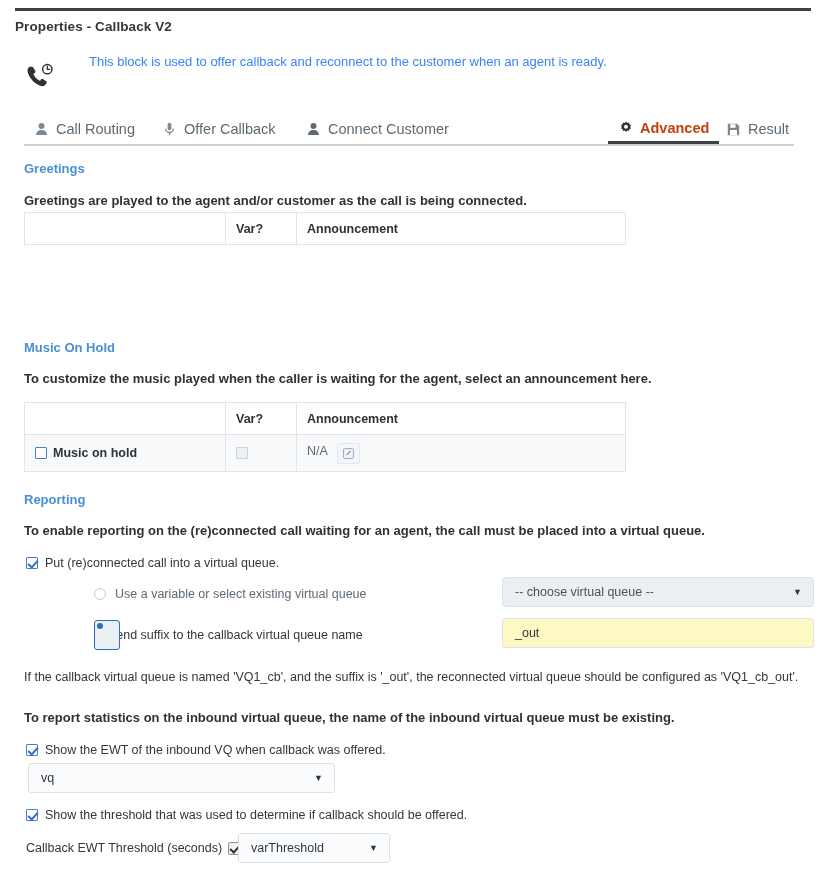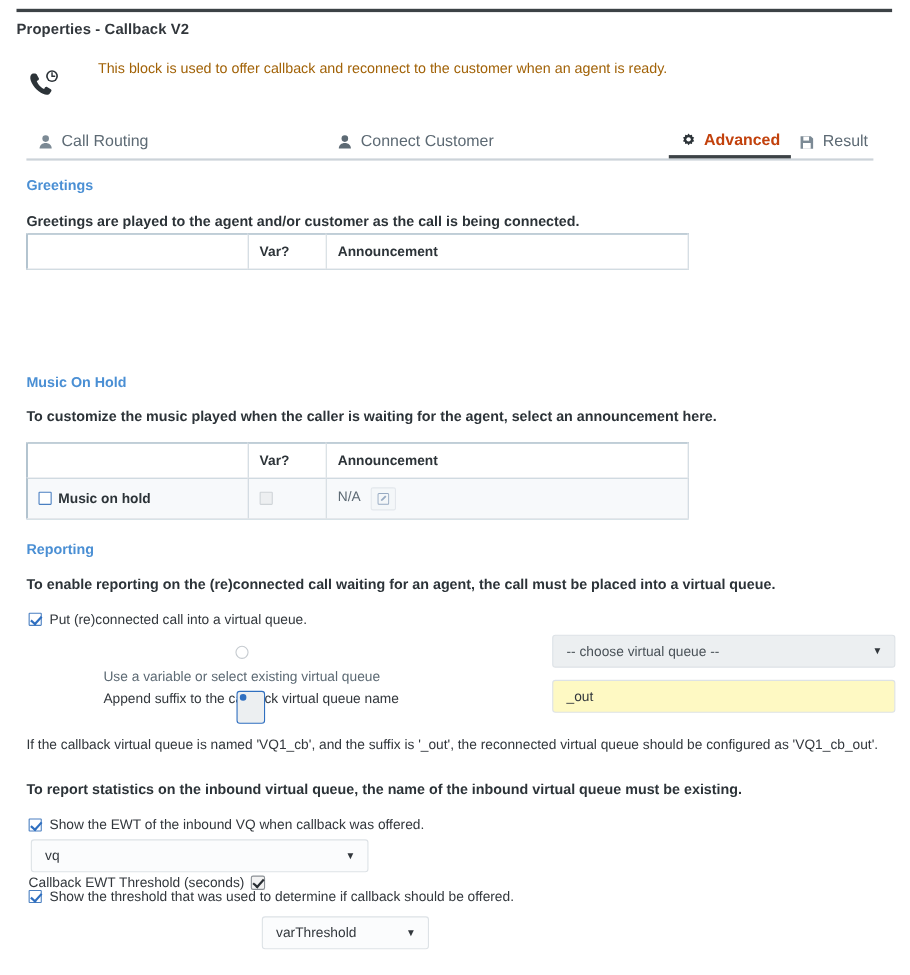--- a/index.html
+++ b/index.html
@@ -45,21 +45,21 @@
     left: 5px;
     top: 10px;
     width: 40px;
     height: 40px;
   }
   .block-desc {
     position: absolute;
     left: 74px;
     top: 8px;
     font-size: 13px;
-    color: #a16207;
+    color: #3b82f6;
   }
   
   .tabs {
     position: absolute;
     top: 114px;
     left: 24px;
     width: 770px;
     height: 32px;
     border-bottom: 2px solid #ccd3d9;
     box-sizing: border-box;
@@ -278,21 +278,20 @@
     gap: 7px;
   }
   .radio-line {
     position: absolute;
     left: 94px;
     font-size: 12.5px;
     color: #5d6a74;
     display: flex;
     align-items: center;
     gap: 9px;
-    flex-direction: column;
   }
   .radio-line.active { color: #32373c; }
   .thr-line {
     position: absolute;
     left: 26px;
     font-size: 12.5px;
     color: #32373c;
     display: flex;
     align-items: center;
     gap: 6px;
@@ -321,20 +320,30 @@
   <div class="tab" style="left:0px;">
     <span class="ticon">
       <svg width="13" height="14" viewBox="0 0 13 14">
           <circle cx="6.5" cy="4" r="3" fill="#7c8a95"></circle>
           <path d="M1 13c0-3 2.4-5 5.5-5S12 10 12 13z" fill="#7c8a95"></path>
         </svg>
     </span>
     <span>Call Routing</span>
   </div>
 
+  <div class="tab" style="left:128px;">
+    <span class="ticon">
+      <svg width="13" height="14" viewBox="0 0 13 14">
+          <rect x="4.6" y="0.8" width="3.8" height="7.4" rx="1.9" fill="#7c8a95"></rect>
+          <path d="M2.6 6.6c0 2.2 1.7 3.9 3.9 3.9s3.9-1.7 3.9-3.9" stroke="#7c8a95" stroke-width="1.3" fill="none"></path>
+          <rect x="5.9" y="10.3" width="1.3" height="3" fill="#7c8a95"></rect>
+        </svg>
+    </span>
+    <span>Offer Callback</span>
+  </div>
 
   <div class="tab" style="left:272px;">
     <span class="ticon">
       <svg width="13" height="14" viewBox="0 0 13 14">
           <circle cx="6.5" cy="4" r="3" fill="#5d6a74"></circle>
           <path d="M1 13c0-3 2.4-5 5.5-5S12 10 12 13z" fill="#5d6a74"></path>
         </svg>
     </span>
     <span>Connect Customer</span>
   </div>
@@ -448,21 +457,21 @@
 <div class="sel light" style="top:763px; left:28px; width:307px;">
   <span>vq</span>
   <span class="caret">▼</span>
 </div>
 
 <div class="chk-line" style="top:808px;">
   <span class="cbx checked"></span>
   <span>Show the threshold that was used to determine if callback should be offered.</span>
 </div>
 
-<div class="thr-line" style="top:795px;text-align:right;">
+<div class="thr-line" style="top:841px;text-align:right;">
   <span>Callback EWT Threshold (seconds)</span>
   <span class="cbx native checked"></span>
 </div>
 
 <div class="sel light" style="top:833px; left:238px; width:152px;">
   <span>varThreshold</span>
   <span class="caret">▼</span>
 </div>
 
 </body></html>

